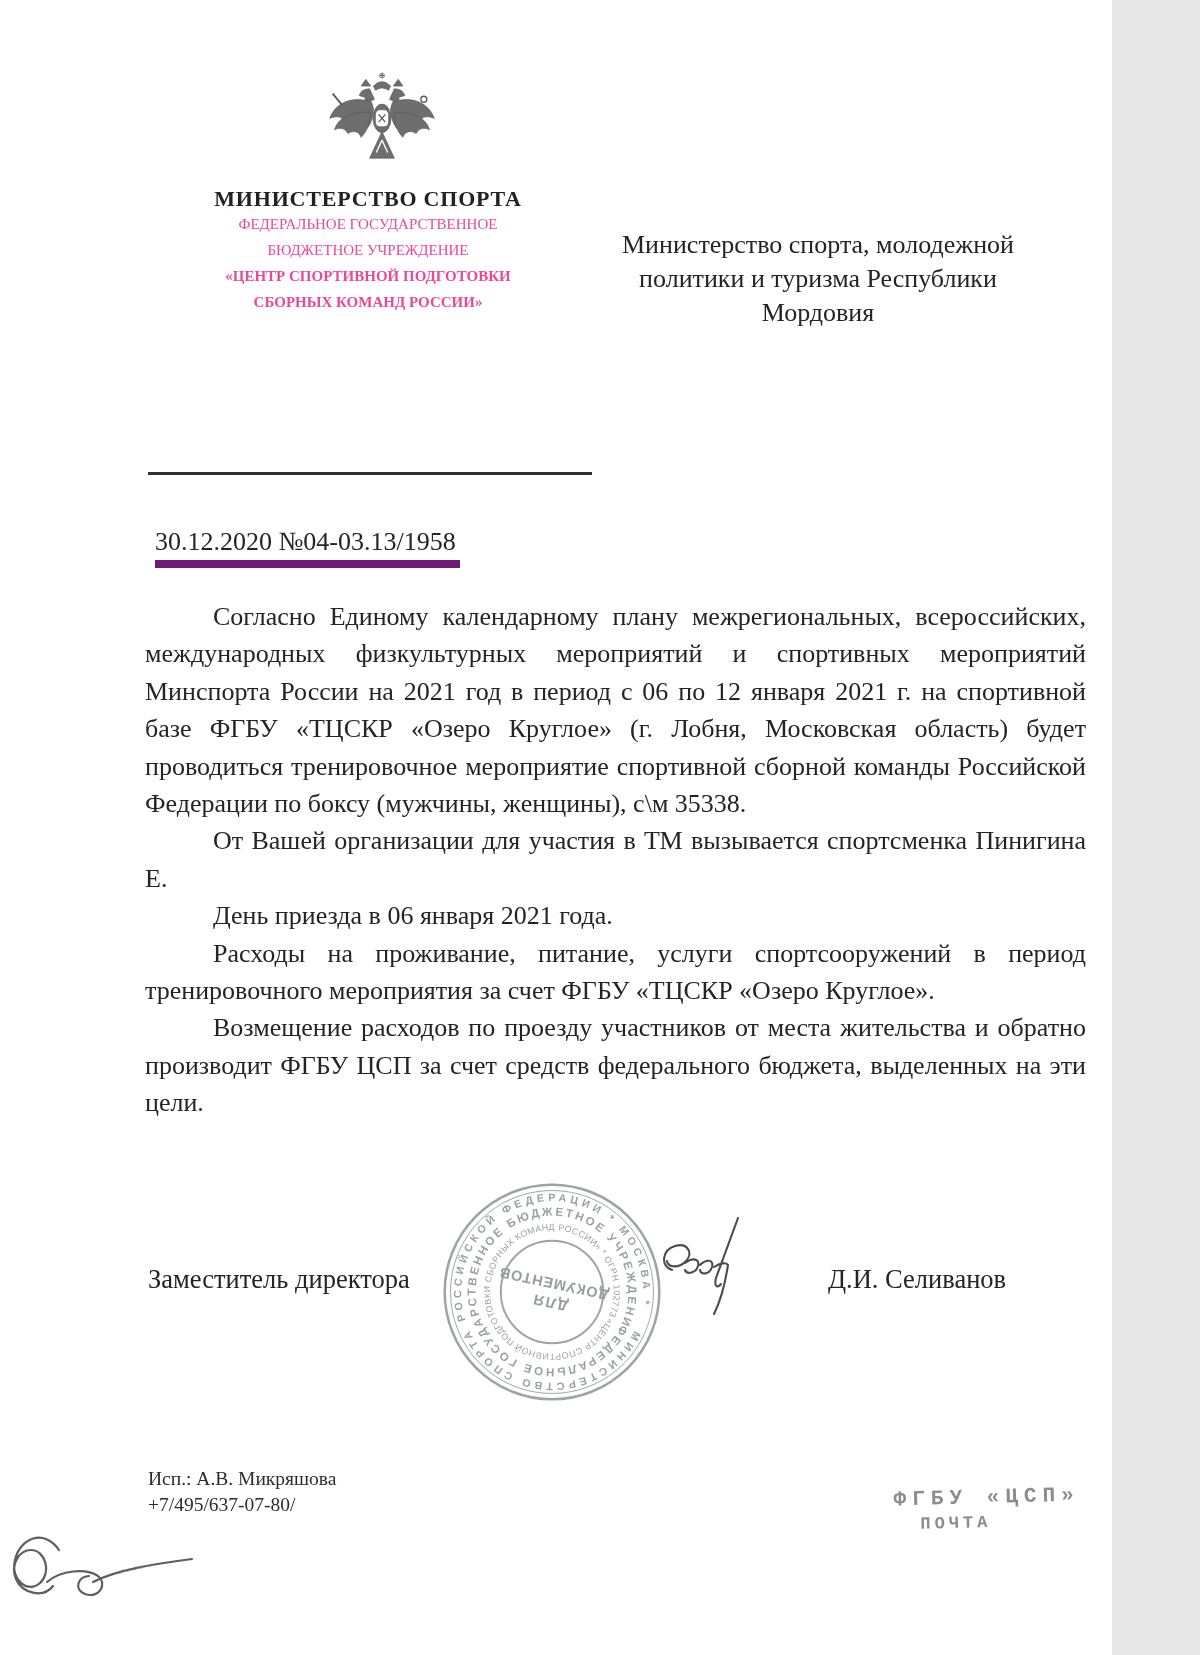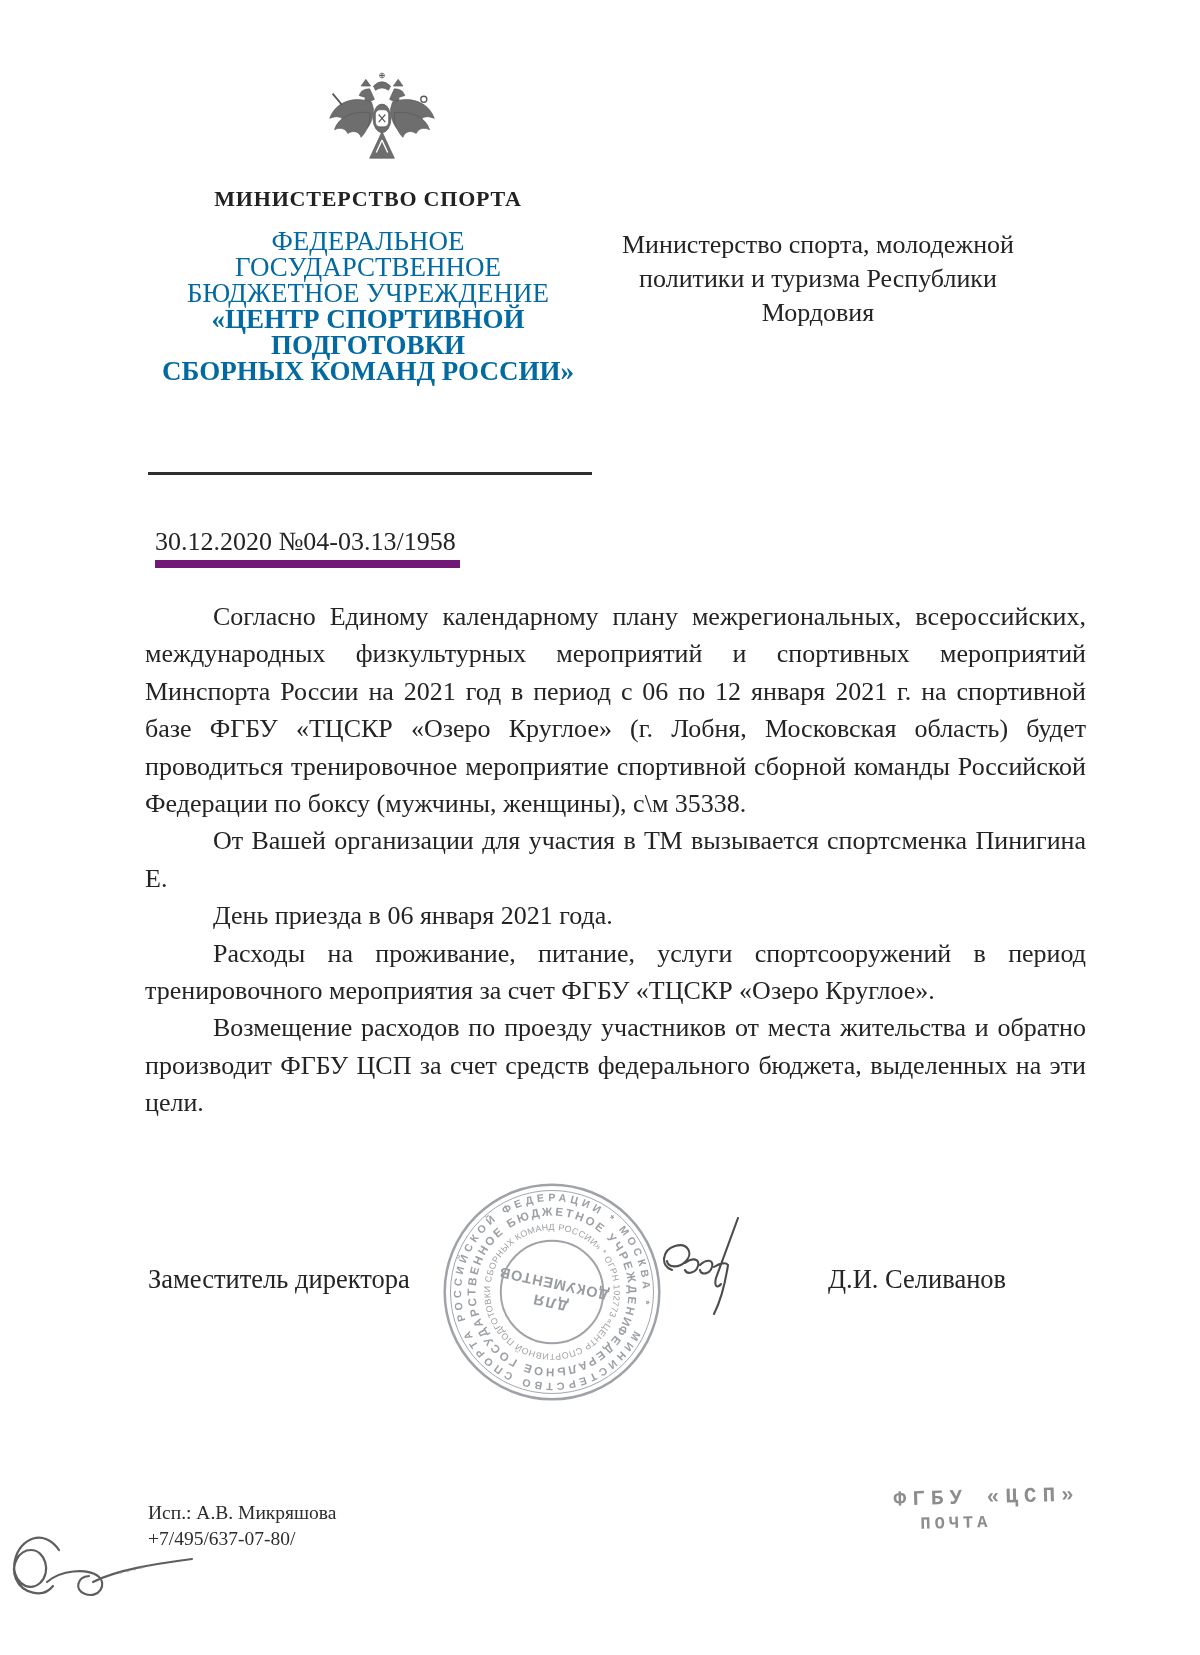--- a/index.html
+++ b/index.html
@@ -1,42 +1,42 @@
 <!DOCTYPE html>
 <html lang="ru"><head>
 <meta charset="utf-8">
 <style>
   html,body{margin:0;padding:0;background:#e8e8e8;}
   .page{
-    position:relative;width:1200px;height:1655px;background:#ffffff;
+    position:relative;width:1112px;height:1655px;background:#ffffff;
     font-family:"Liberation Serif","DejaVu Serif",serif;color:#262626;overflow:hidden;
   }
   .abs{position:absolute;}
   
   .lh-col{left:148px;top:186px;width:440px;text-align:center;}
   .ministry{font-weight:bold;font-size:22px;line-height:25px;letter-spacing:.8px;color:#222;}
-  .org{font-size:27px;line-height:26px;margin-top:17px;color:#0369a1;}
+  .org{font-size:15px;line-height:26px;color:#ec4899;}
   .org .b{font-weight:bold;}
   .addr{font-size:19.5px;line-height:21.8px;margin-top:28px;color:#2e2e2e;}
   .rule{left:148px;top:472px;width:444px;height:3px;background:#2f2f2f;}
   
   .recipient{left:616px;top:228px;width:404px;text-align:center;font-size:26px;line-height:34px;color:#242424;}
   
   .ref{left:155px;top:527px;font-size:26px;color:#242424;border-bottom:8px solid #701a75;padding:0 4px 3px 0;}
   
   .body-text{left:145px;top:598px;width:941px;font-size:26px;line-height:37.4px;text-align:justify;color:#242424;}
   .body-text p{margin:0;text-indent:68px;}
   
   .sig-label{left:148px;top:1264px;font-size:26.5px;color:#242424;}
   .sig-name{left:828px;top:1264px;font-size:26.5px;color:#242424;}
   .autograph{left:652px;top:1210px;}
   
   .stamp{left:436px;top:1176px;opacity:.82;}
   
-  .executor{left:148px;top:1500px;font-size:19.5px;line-height:26px;color:#2c2c2c;}
+  .executor{left:148px;top:1466px;font-size:19.5px;line-height:26px;color:#2c2c2c;}
   .mailstamp{left:894px;top:1486px;color:#8d8d8d;font-family:"Liberation Mono","DejaVu Sans Mono",monospace;transform:rotate(-1.5deg);}
   .mailstamp .l1{font-size:21px;font-weight:bold;letter-spacing:6px;}
   .mailstamp .l2{font-size:17px;font-weight:bold;letter-spacing:4px;margin-left:26px;margin-top:4px;}
   .scribble{left:2px;top:1520px;}
 </style>
 </head>
 <body>
 
 <div class="page">
 

